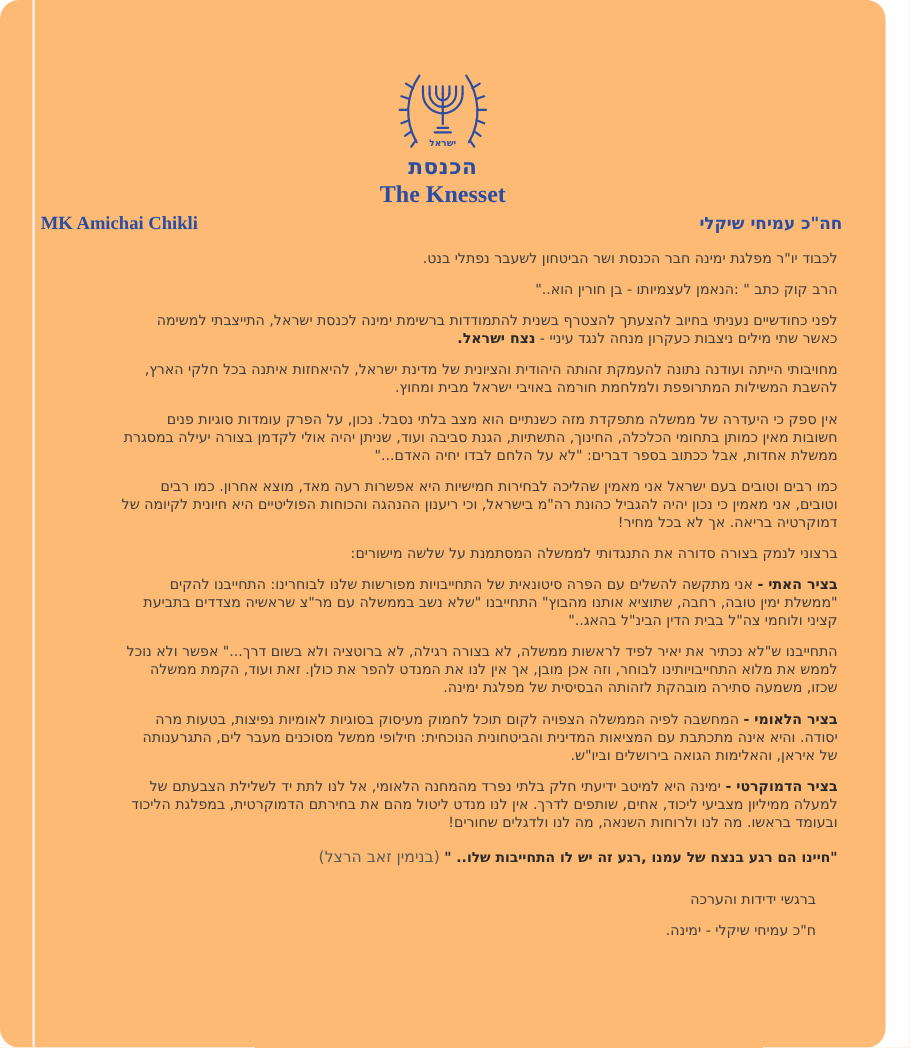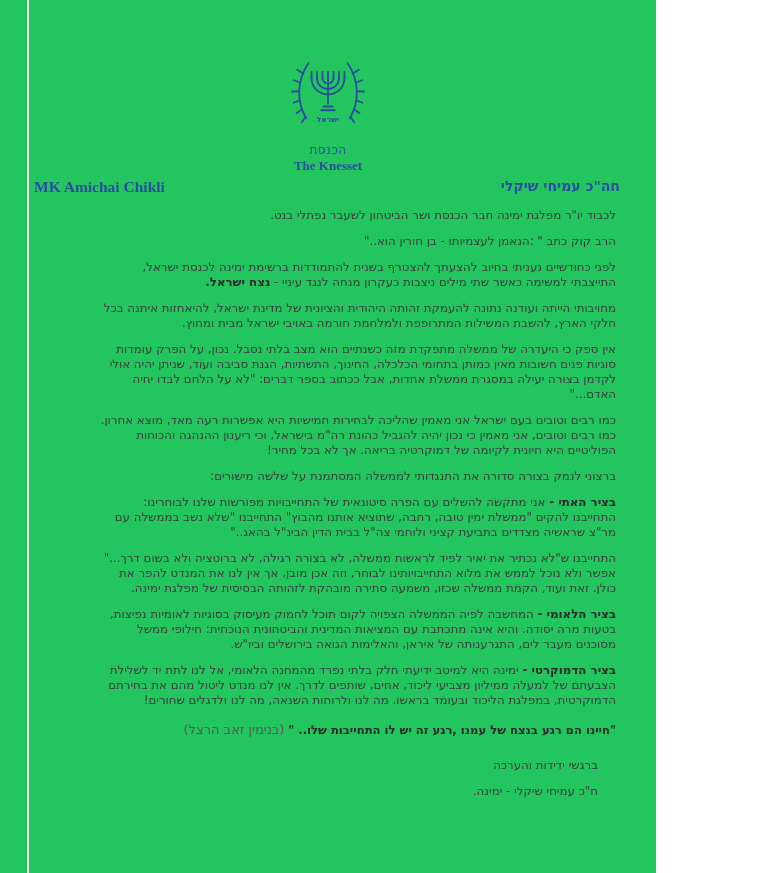--- a/index.html
+++ b/index.html
@@ -1,43 +1,44 @@
 <!DOCTYPE html>
 <html lang="he"><head>
 <meta charset="utf-8">
 <style>
   html,body{margin:0;padding:0;background:#ffffff;}
   .page{
     position:relative;
-    width:656px;height:873px;
-    background:#22c55e;
+    width:738px;height:873px;
+    background:#fdba74;
     overflow:hidden;
     font-family:"DejaVu Sans","Liberation Sans",sans-serif;
+    border-radius:16px;
   }
   .page-edge{
     position:absolute;left:27px;top:0;bottom:0;width:2px;
     background:#ededed;
   }
   .logo-block{
     margin-top:54px;
     text-align:center;
   }
   .logo-block svg{display:block;margin:0 auto;}
   .logo-he{
-    margin-top:17px;
-    font-size:12px;font-weight:400;color:#2b4da1;
+    margin-top:3px;
+    font-size:18px;font-weight:700;color:#2b4da1;
     letter-spacing:.5px;
   }
   .logo-en{
     margin-top:1px;
     font-family:"Liberation Serif","DejaVu Serif",serif;
-    font-size:13px;font-weight:700;color:#2b4da1;
+    font-size:20px;font-weight:700;color:#2b4da1;
   }
   .header-row{
-    display:flex;justify-content:space-between;align-items:flex-start;
+    display:flex;justify-content:space-between;align-items:center;
     padding:4px 36px 0 34px;
   }
   .mk-en{
     font-family:"Liberation Serif","DejaVu Serif",serif;
     font-size:15.5px;font-weight:700;color:#2b4da1;
   }
   .mk-he{
     font-size:14px;font-weight:700;color:#2b4da1;
   }
   .letter-body{

